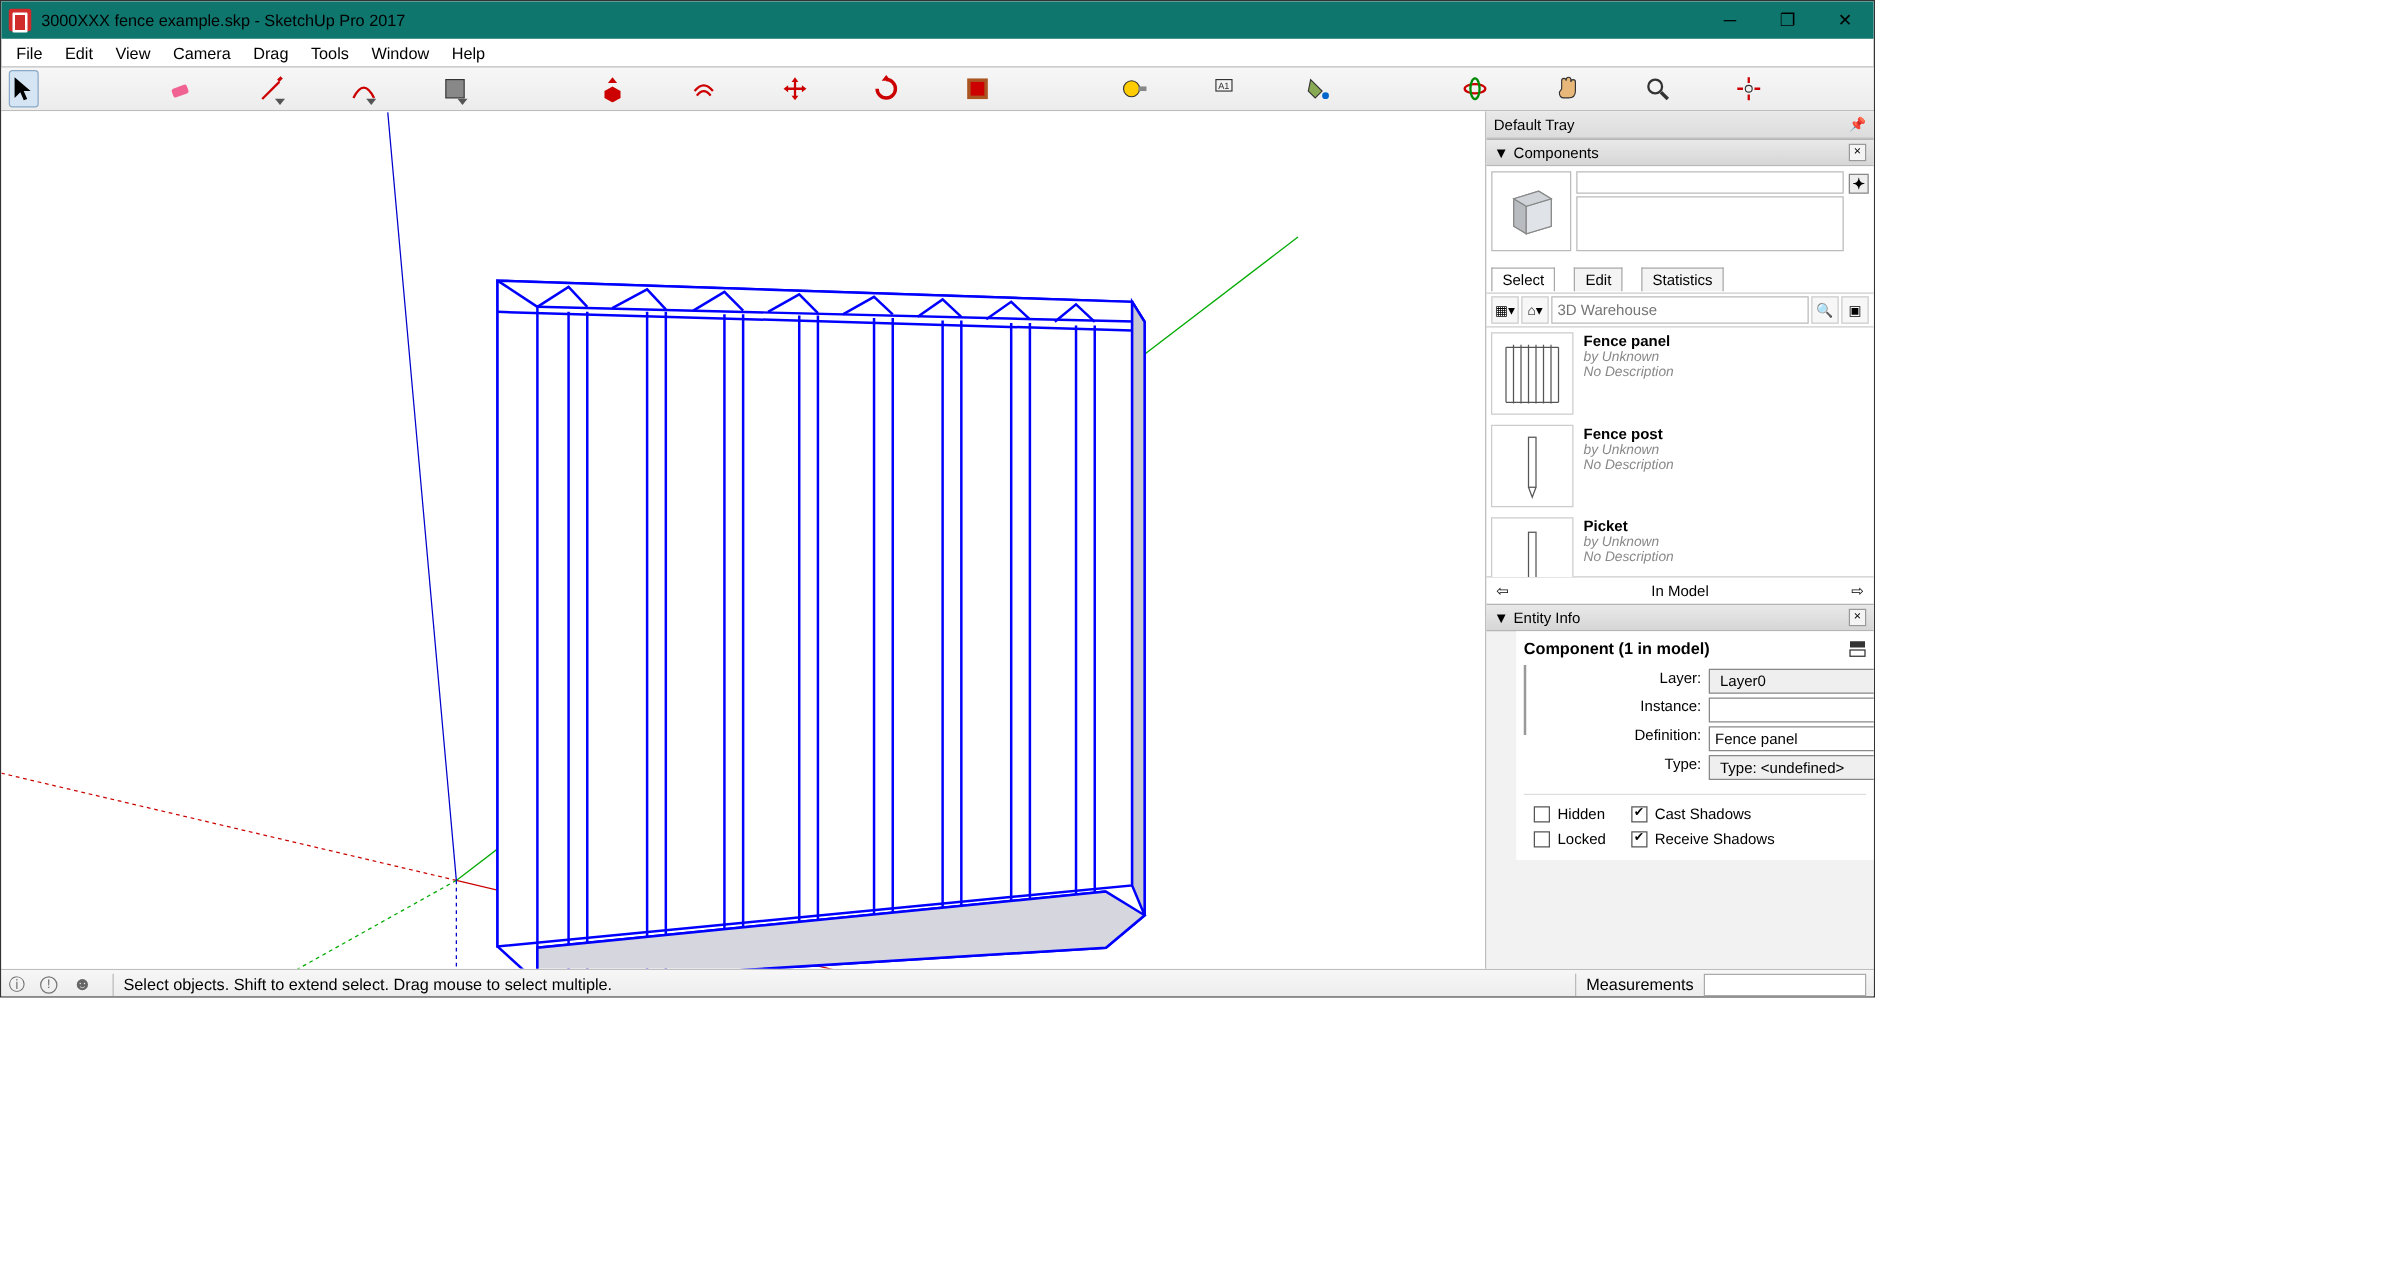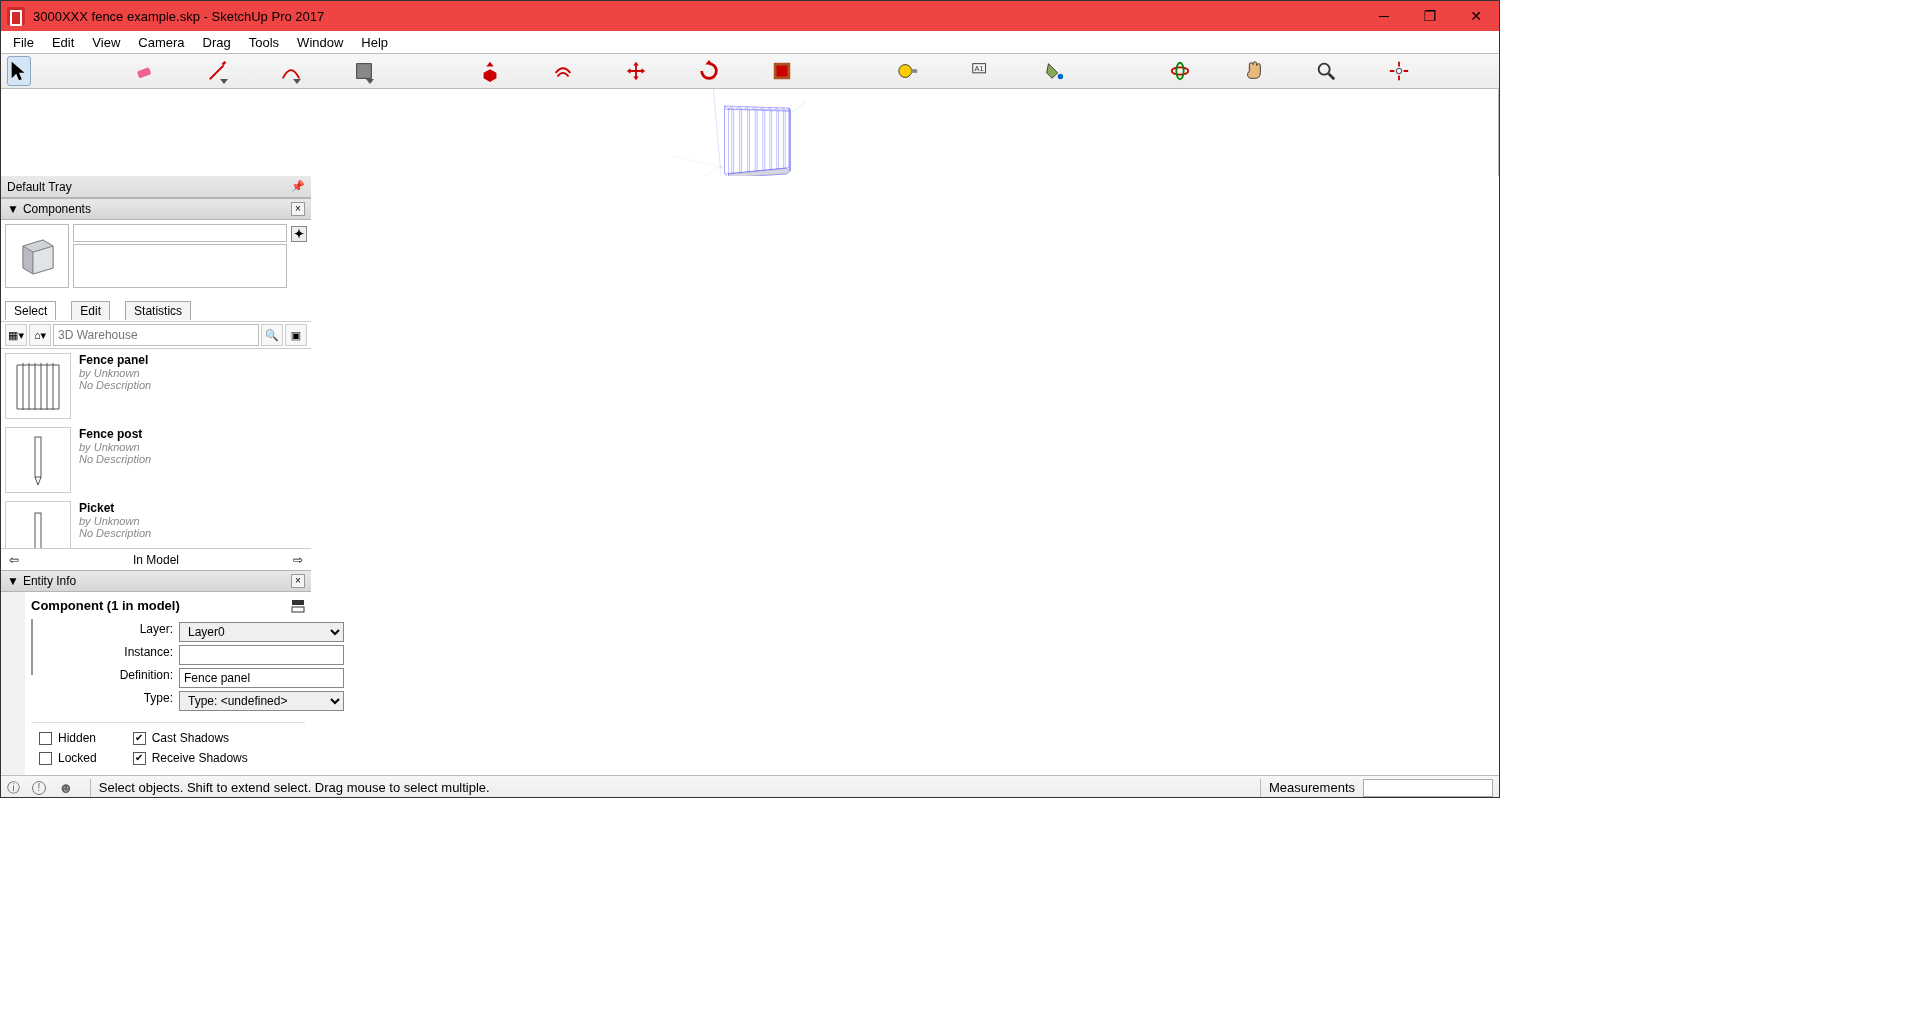--- a/index.html
+++ b/index.html
@@ -1,35 +1,35 @@
 <!DOCTYPE html>
 <html><head>
 <meta charset="utf-8">
 <style>
 * { box-sizing: border-box; margin: 0; padding: 0; }
 body { font-family: "Segoe UI", Tahoma, sans-serif; font-size: 12px; background: #fff; overflow: hidden; width: 1500px; height: 798px; border: 1px solid #333; }
 
-.titlebar { height: 30px; display: flex; align-items: center; padding: 0 0 0 6px; background: #ef4444; justify-content: center; }
+.titlebar { height: 30px; display: flex; align-items: center; padding: 0 0 0 6px; background: #0f766e; justify-content: center; }
 .titlebar .app-icon { width: 18px; height: 18px; background: #d12a2a; margin-right: 8px; border-radius: 2px; position: relative; }
 .titlebar .app-icon::after { content: ""; position: absolute; left:3px; top:3px; width:8px; height:12px; border:2px solid #fff; border-radius:1px; }
 .titlebar .title { font-size: 13px; }
 .titlebar .win-controls { margin-left: auto; display:flex; }
 .titlebar .win-btn { width: 46px; height: 30px; display:flex; align-items:center; justify-content:center; font-size:14px; }
 
 .menubar { height: 22px; display:flex; align-items:center; padding: 0 4px; gap: 2px; }
 .menubar .menuitem { padding: 2px 8px; font-size: 13px; }
 
 .toolbar { height: 36px; border-top:1px solid #bdbdbd; border-bottom:1px solid #bdbdbd; background: linear-gradient(#f7f7f7,#ececec); display:flex; align-items:center; padding: 0 4px; gap: 45px; }
 .tool { width: 30px; height: 30px; margin:0 2px; display:flex; align-items:center; justify-content:center; border:1px solid transparent; border-radius:3px; position:relative; }
 .tool.sel { background:#d6e5f3; border-color:#8aa9c7; }
 .tool svg { width:22px; height:22px; }
 .tool-sep { width:1px; height:26px; background:#bdbdbd; margin: 0 4px; }
 .tool .dd { position:absolute; right:1px; bottom:1px; width:0; height:0; border-left:4px solid transparent; border-right:4px solid transparent; border-top:5px solid #555; }
 
-.workarea { display:flex; height: calc(798px - 30px - 22px - 36px - 24px); flex-direction: column; }
+.workarea { display:flex; height: calc(798px - 30px - 22px - 36px - 24px); }
 .viewport { flex:1; background:#fff; position:relative; border-right:1px solid #bdbdbd; overflow:hidden; }
 
 .tray { width: 310px; background:#f2f2f2; display:flex; flex-direction:column; }
 .tray-header { height:22px; background:linear-gradient(#e9e9e9,#dcdcdc); border-bottom:1px solid #b5b5b5; display:flex; align-items:center; padding:0 6px; font-size:12px; }
 .tray-header .pin { margin-left:auto; font-size:11px; }
 .panel-head { height:22px; background:linear-gradient(#e9e9e9,#d6d6d6); border-top:1px solid #b5b5b5; border-bottom:1px solid #b5b5b5; display:flex; align-items:center; padding:0 6px; font-weight:normal; }
 .panel-head .arrow { margin-right:4px; }
 .panel-head .close { margin-left:auto; width:14px; height:14px; border:1px solid #999; font-size:10px; line-height:12px; text-align:center; background:#f4f4f4; }
 
 .components-panel { background:#fff; }
@@ -62,21 +62,21 @@
 
 .entity-body { background:#fff; padding:6px;margin-left:24px; }
 .entity-title { font-weight:bold; font-size:13px; padding: 0 0 6px 0; display:flex; align-items:center; }
 .entity-title .toggler { margin-left:auto; width:14px; height:14px; }
 .entity-row { display:flex; align-items:flex-start; margin:3px 0; }
 .entity-row label { width:130px; text-align:right; margin-right:6px; font-size:12px; }
 .entity-row input[type=text], .entity-row select { flex:1; border:1px solid #888; height:20px; font-size:12px; padding:0 4px; }
 .entity-swatch { width:56px; height:56px; border:1px solid #999; margin-right:10px; background:linear-gradient(135deg,#fff 49.5%, #8fa5bf 50%); }
 .entity-grid { display:flex; }
 .entity-fields { flex:1; }
-.entity-checks { display:flex; gap: 36px; padding: 8px 4px 4px 8px; border-top:1px solid #ddd; margin-top:8px;}
+.entity-checks { display:flex; gap: 20px; padding: 8px 4px 4px 8px; border-top:1px solid #ddd; margin-top:8px;}
 .chk { display:flex; align-items:center; gap:6px; font-size:12px; }
 .chk .box { width:13px; height:13px; border:1px solid #555; display:flex; align-items:center; justify-content:center; font-size:10px; line-height:10px; }
 
 .statusbar { height:24px; border-top:1px solid #bdbdbd; background:linear-gradient(#f7f7f7,#ececec); display:flex; align-items:center; padding:0 6px; font-size:13px; }
 .statusbar .icons { display:flex; gap:12px; margin-right:8px; color:#666; align-items:center; }
 .statusbar .sep { width:1px; height:18px; background:#bbb; margin:0 8px; }
 .statusbar .meas { margin-left:auto; display:flex; align-items:center; }
 .statusbar .meas-box { width:130px; height:18px; border:1px solid #aaa; background:#fff; margin-left:8px; }
 </style>
 </head>

